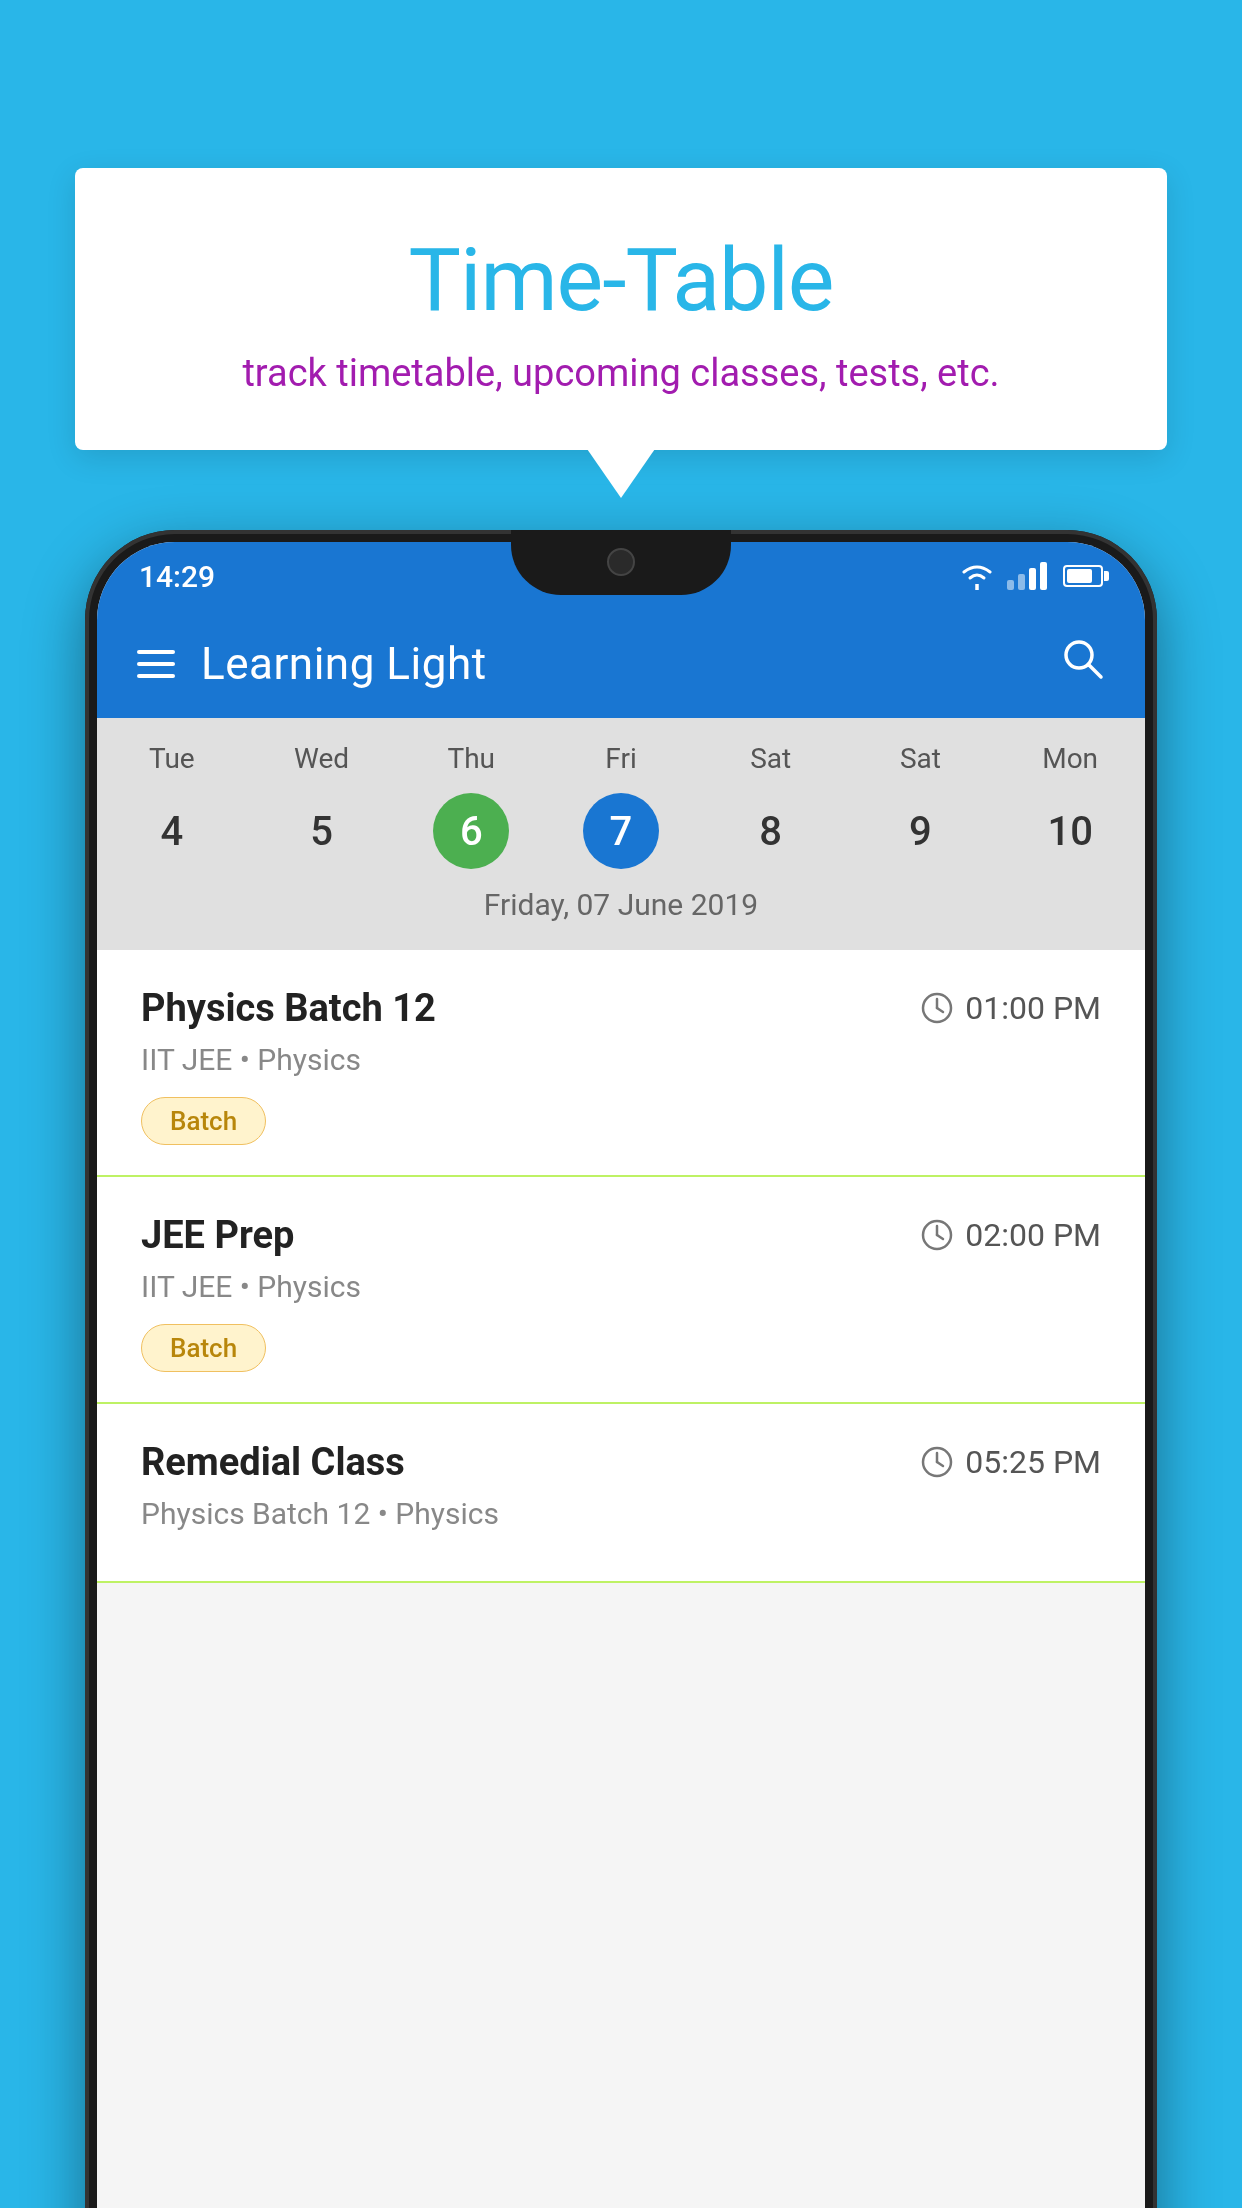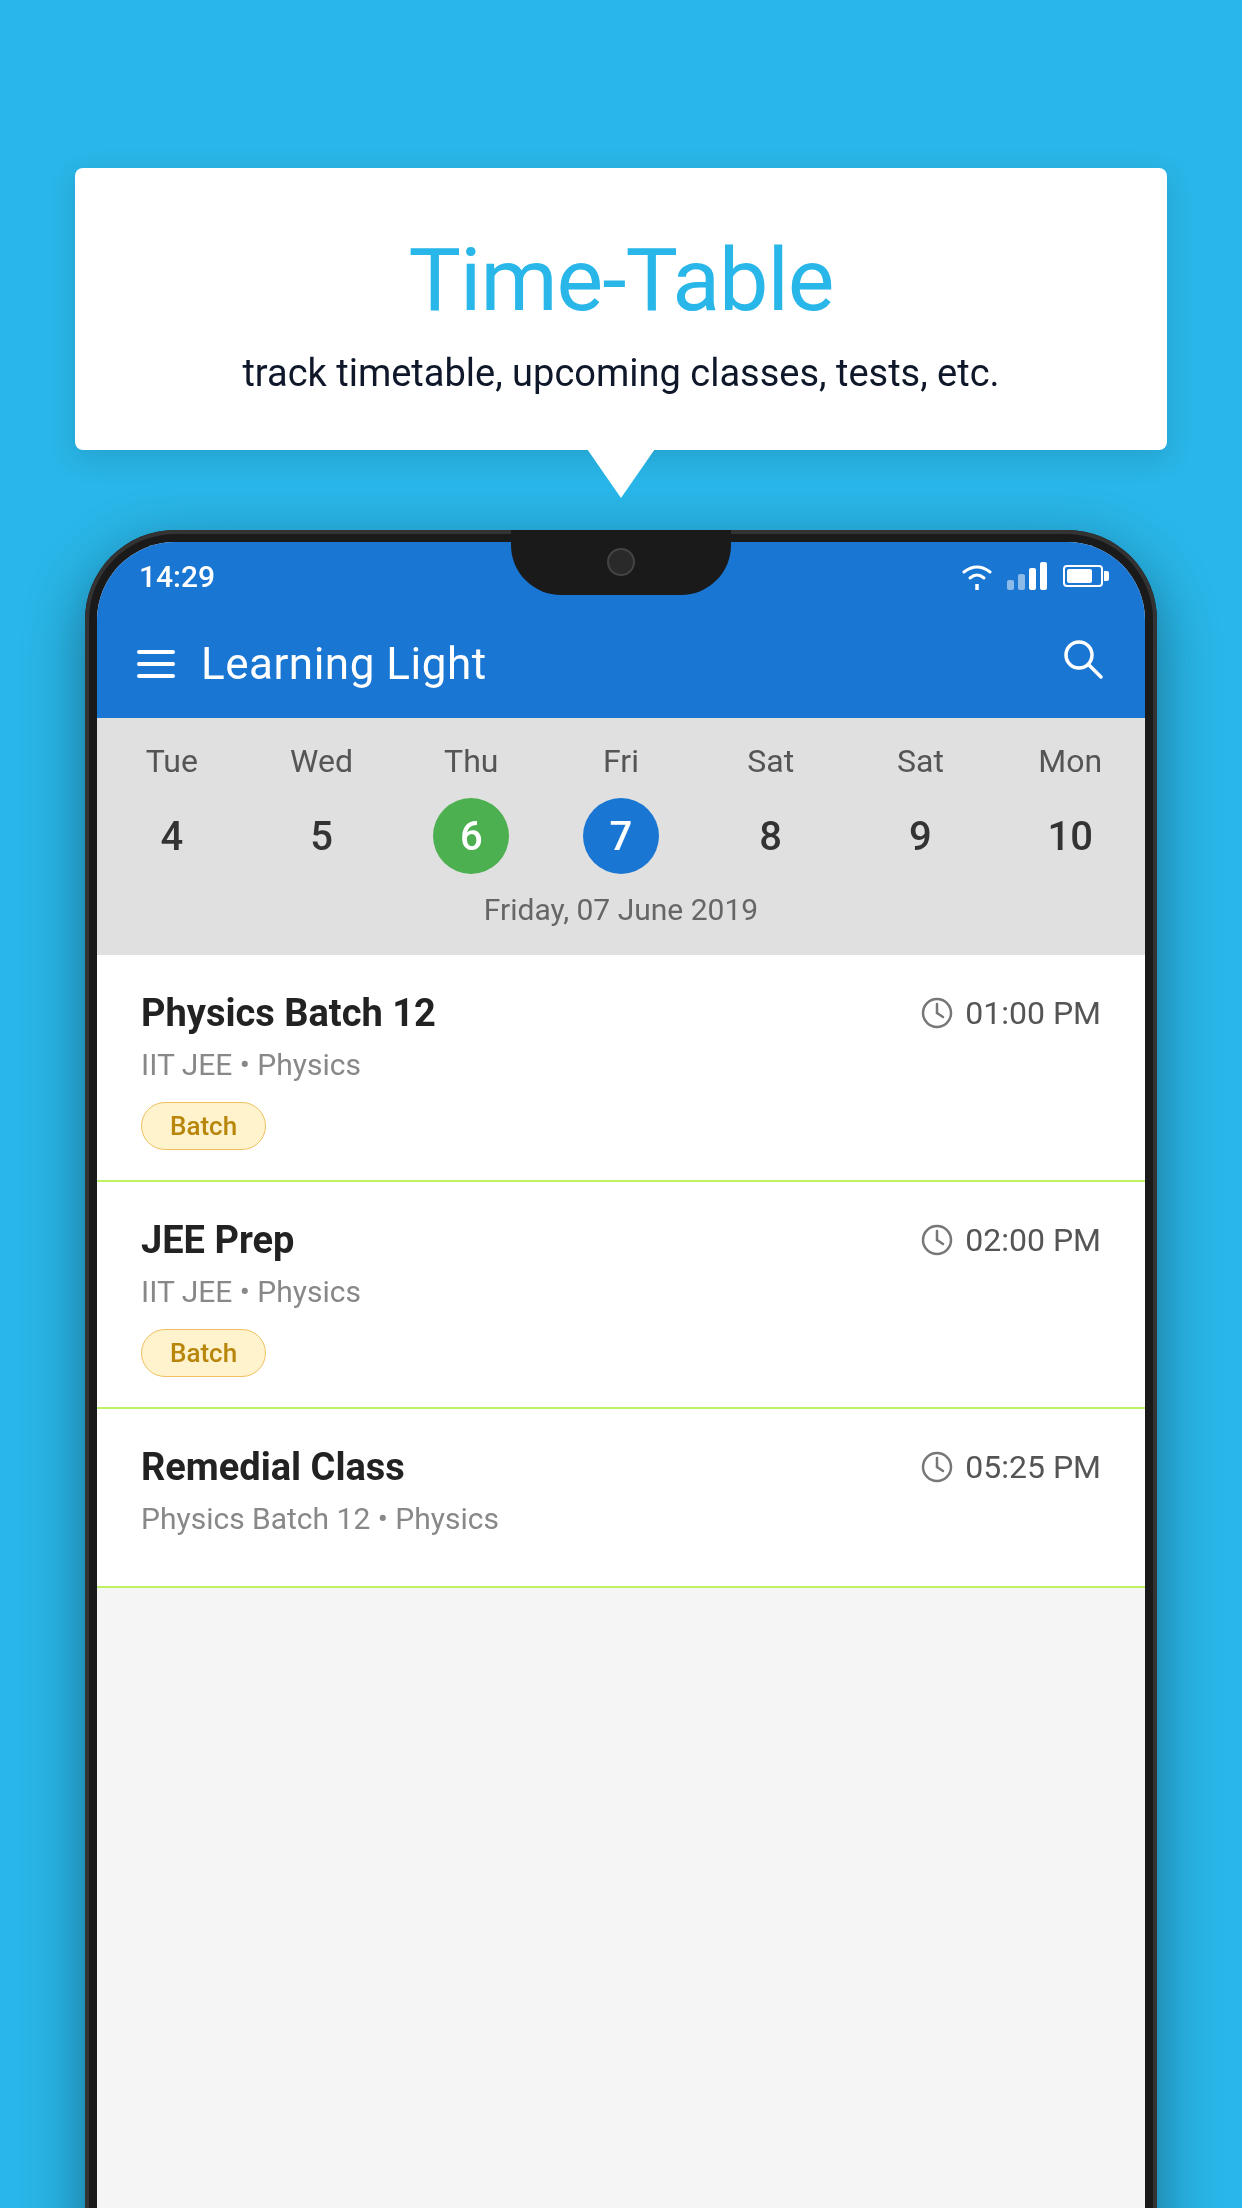--- a/index.html
+++ b/index.html
@@ -43,21 +43,21 @@
     .tooltip-title {
       font-size: 88px;
       font-weight: 400;
       color: #29b6e8;
       letter-spacing: -1px;
       margin-bottom: 20px;
     }
 
     .tooltip-subtitle {
       font-size: 38px;
-      color: #0f172a;
+      color: #a21caf;
       font-weight: 400;
     }
 
     
     .phone-wrapper {
       position: absolute;
       top: 530px;
       left: 85px;
       right: 85px;
       bottom: 0;
@@ -223,21 +223,21 @@
     }
 
     .day-headers {
       display: grid;
       grid-template-columns: repeat(7, 1fr);
       text-align: center;
       margin-bottom: 16px;
     }
 
     .day-header {
-      font-size: 32px;
+      font-size: 28px;
       color: #555;
       font-weight: 400;
     }
 
     .day-numbers {
       display: grid;
       grid-template-columns: repeat(7, 1fr);
       text-align: center;
       align-items: center;
     }

